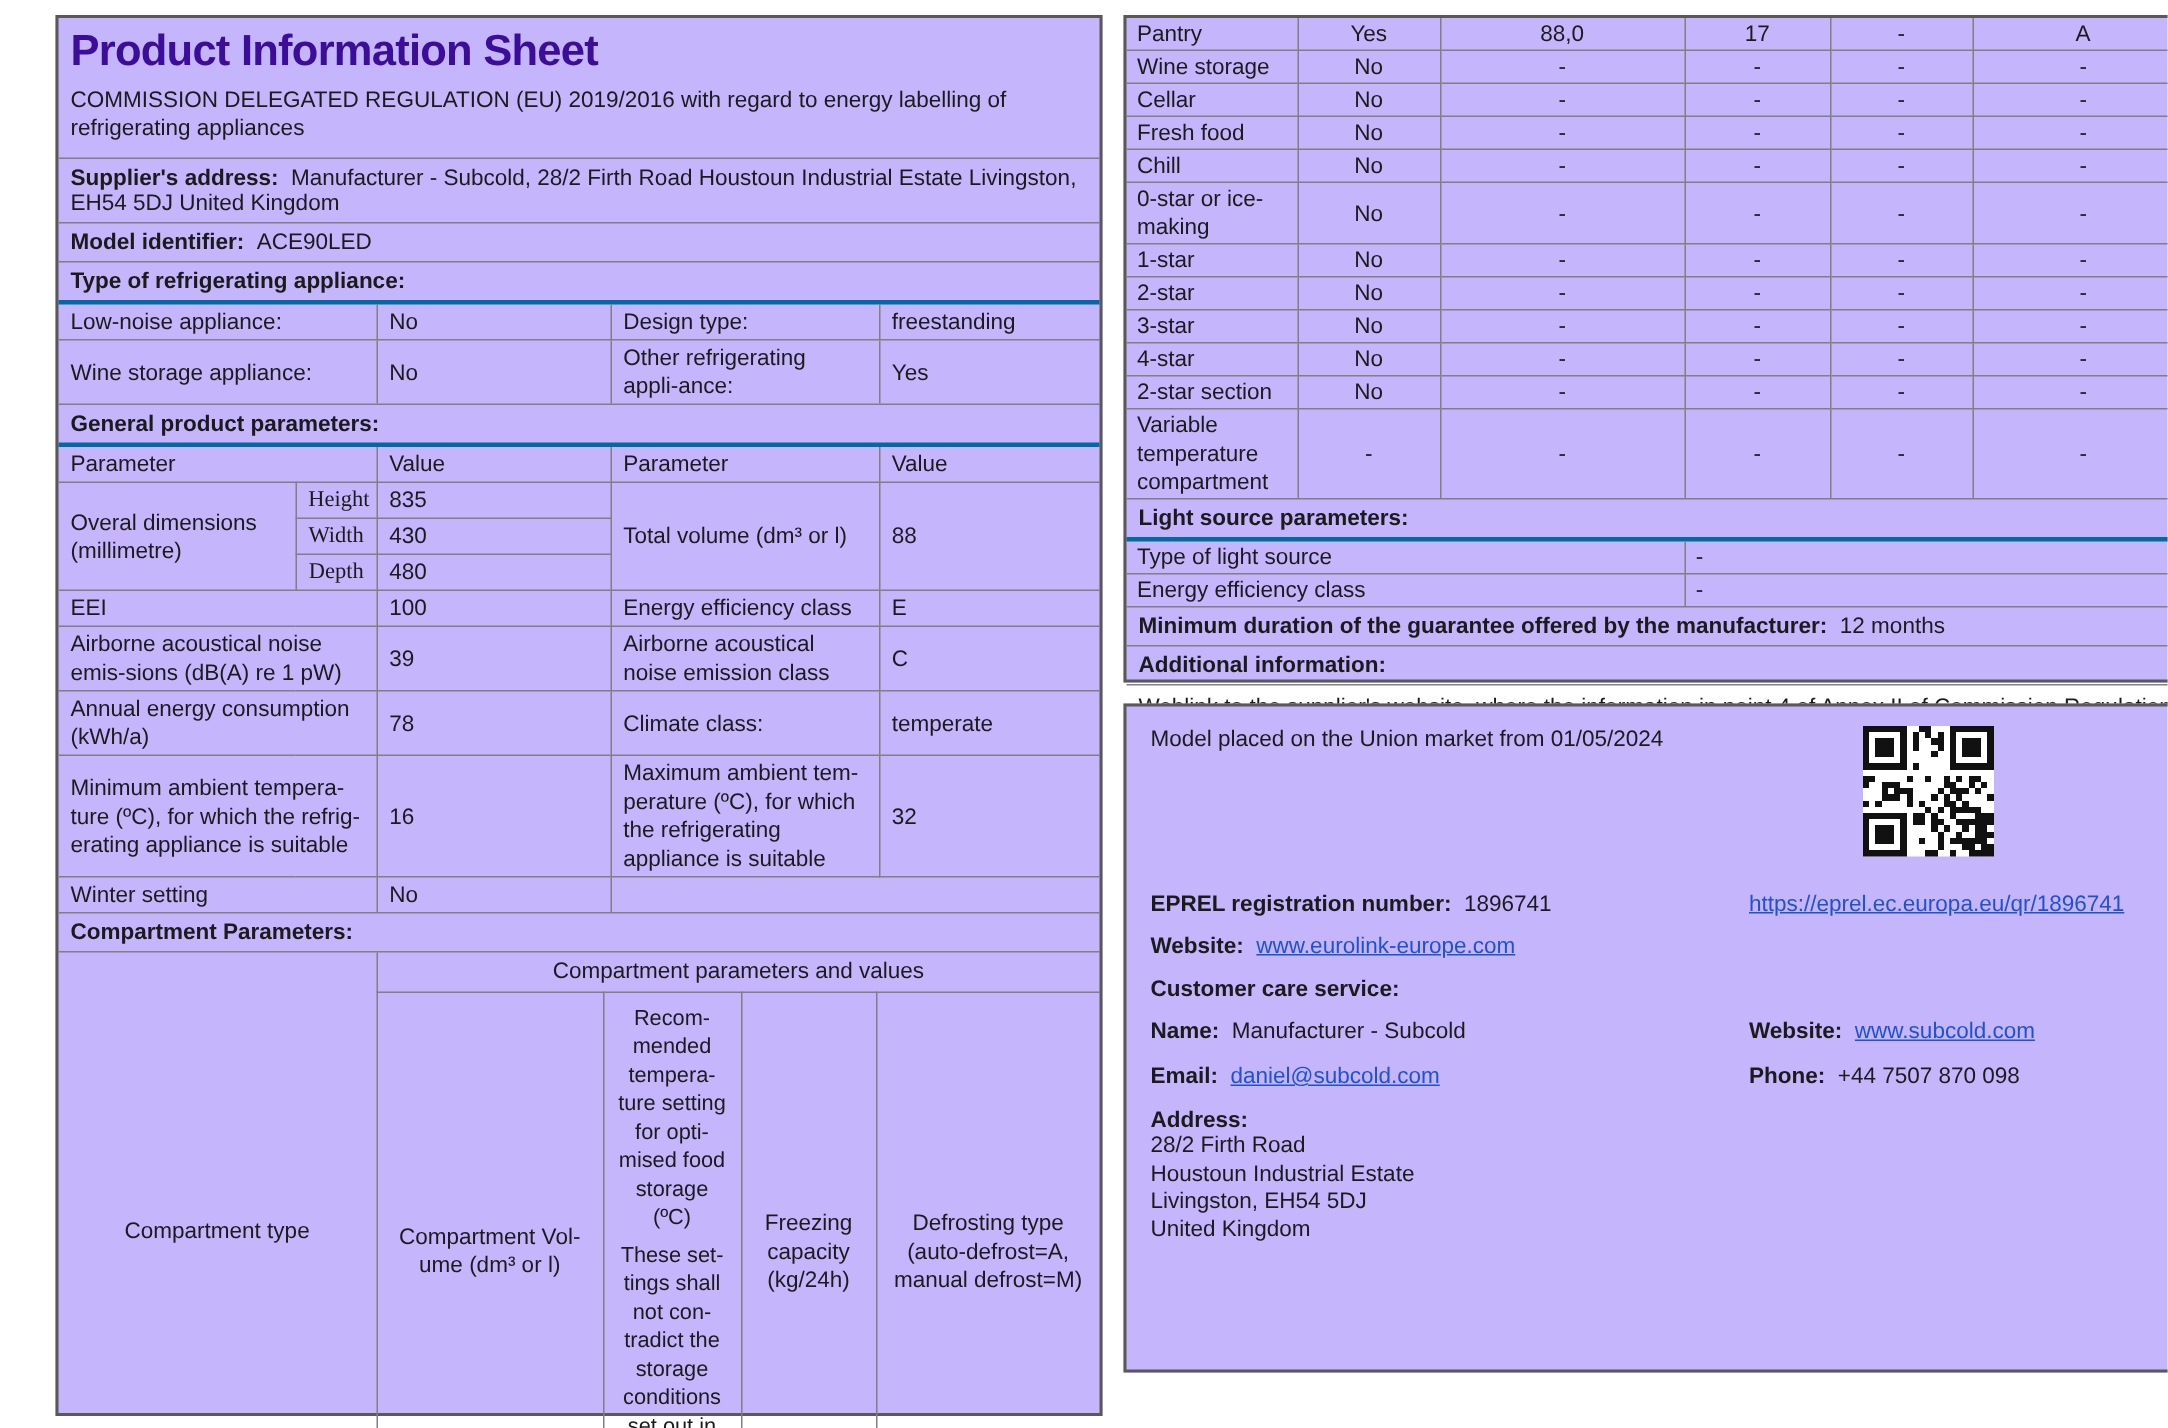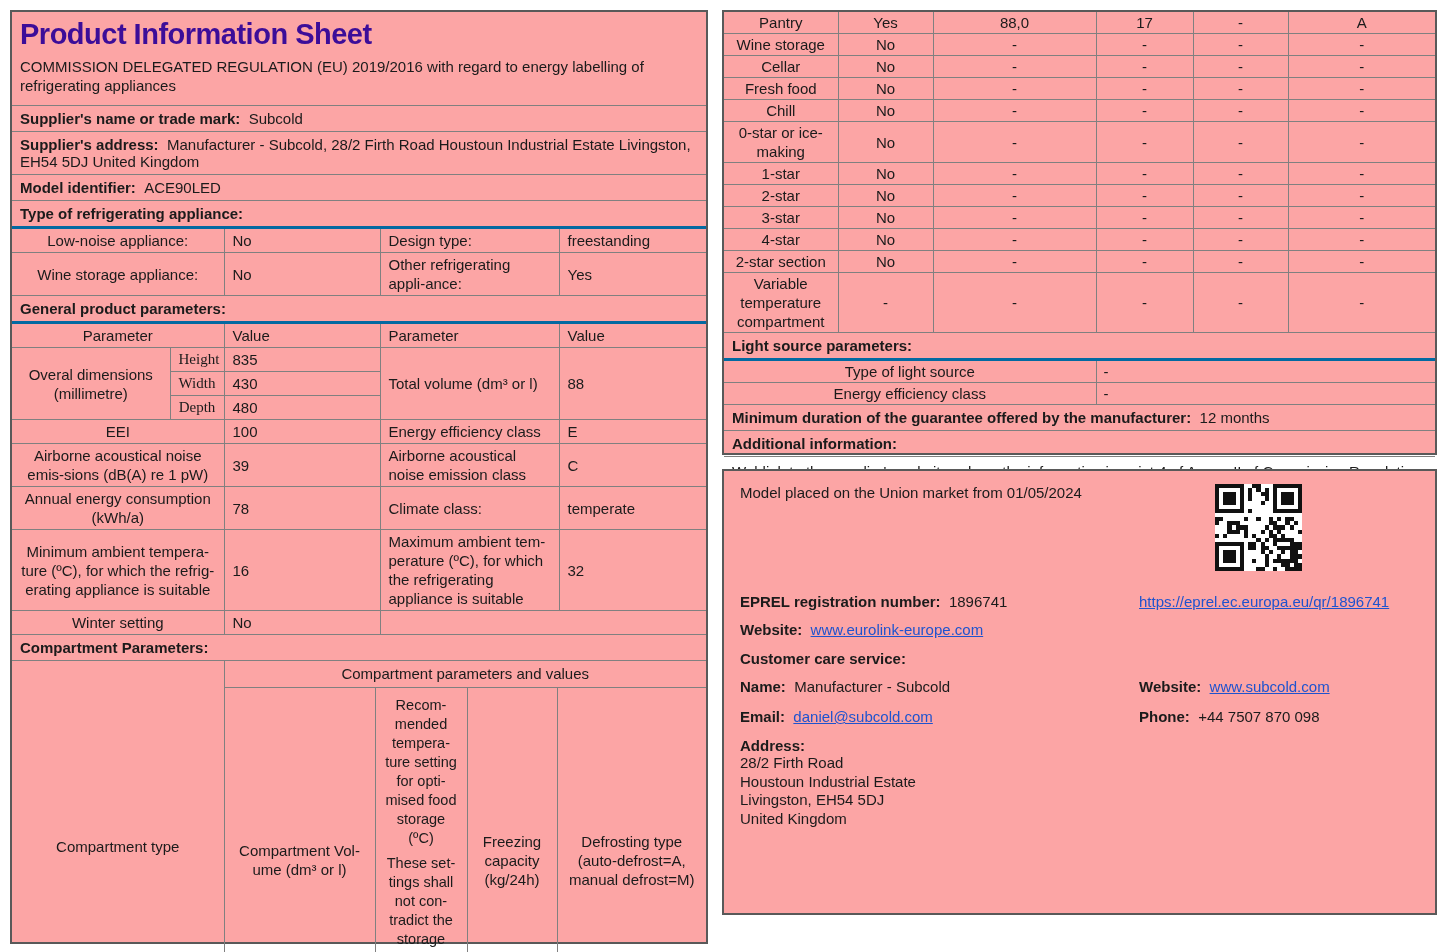--- a/index.html
+++ b/index.html
@@ -5,35 +5,35 @@
   * { box-sizing: border-box; margin: 0; padding: 0; }
   html,body { background:#ffffff; }
   body {
     position: relative;
     width: 1445px; height: 952px;
     font-family: "Liberation Sans", sans-serif;
     font-size: 15px;
     color: #1b1b1b;
     overflow: hidden;
   }
-  .box { position: absolute; background:#fca5a5; border: 2px solid #595959; }
+  .box { position: absolute; background:#c4b5fd; border: 2px solid #595959; margin-left: 27px; }
 
   
   #left-col { left:10px; top:10px; width:698px; height:934px; display:flex; flex-direction:column; }
   .titleblock { padding: 6px 8px 10px 8px; }
   h1.doc-title { font-size: 29px; font-weight: bold; color: #3C0D99; letter-spacing: -0.5px; padding-bottom: 6px; }
   .subtitle { font-size: 15px; line-height: 19px; }
   .sec { border-top: 1px solid #808080; padding: 4px 8px; }
   .heading { font-weight: bold; }
   .lbl { font-weight: bold; }
   .lbl::after { content: "\00a0\00a0"; }
   .tablewrap { border-top: 3px solid #0369a1; }
   table.grid { border-collapse: collapse; width: 100%; table-layout: fixed; }
   table.grid td { border: 1px solid #808080; padding: 2px 8px; vertical-align: middle; line-height: 19px; overflow: hidden; }
-  table.grid tr td:first-child { border-left: none; text-align: center; }
+  table.grid tr td:first-child { border-left: none; }
   table.grid tr td:last-child { border-right: none; }
   table.grid tr:first-child td { border-top: none; }
   table.grid tr:last-child td { border-bottom: none; }
   td.ctr { text-align: center; }
   td.rt { text-align: right; padding-right: 5px; font-family: Liberation Serif, serif; }
   .fill { flex: 1; border-top: 1px solid #808080; display:flex; }
   .fill table { height: 100%; flex: 1; }
   .comp-temp-p { margin: 6px 0; }
   td.small { font-size: 14.5px; padding: 2px 4px; line-height: 18px; overflow-wrap: anywhere; }
 
@@ -53,23 +53,20 @@
 </head>
 <body>
 
 <div class="box" id="left-col">
 
   <div class="titleblock">
     <h1 class="doc-title">Product Information Sheet</h1>
     <div class="subtitle">COMMISSION DELEGATED REGULATION (EU) 2019/2016 with regard to energy labelling of refrigerating appliances</div>
   </div>
 
-  <div class="sec">
-    <span class="lbl">Supplier's name or trade mark:</span><span>Subcold</span>
-  </div>
 
   <div class="sec">
     <span class="lbl">Supplier's address:</span><span>Manufacturer - Subcold, 28/2 Firth Road Houstoun Industrial Estate Livingston, EH54 5DJ United Kingdom</span>
   </div>
 
   <div class="sec">
     <span class="lbl">Model identifier:</span><span>ACE90LED</span>
   </div>
 
   <div class="sec heading">Type of refrigerating appliance:</div>

